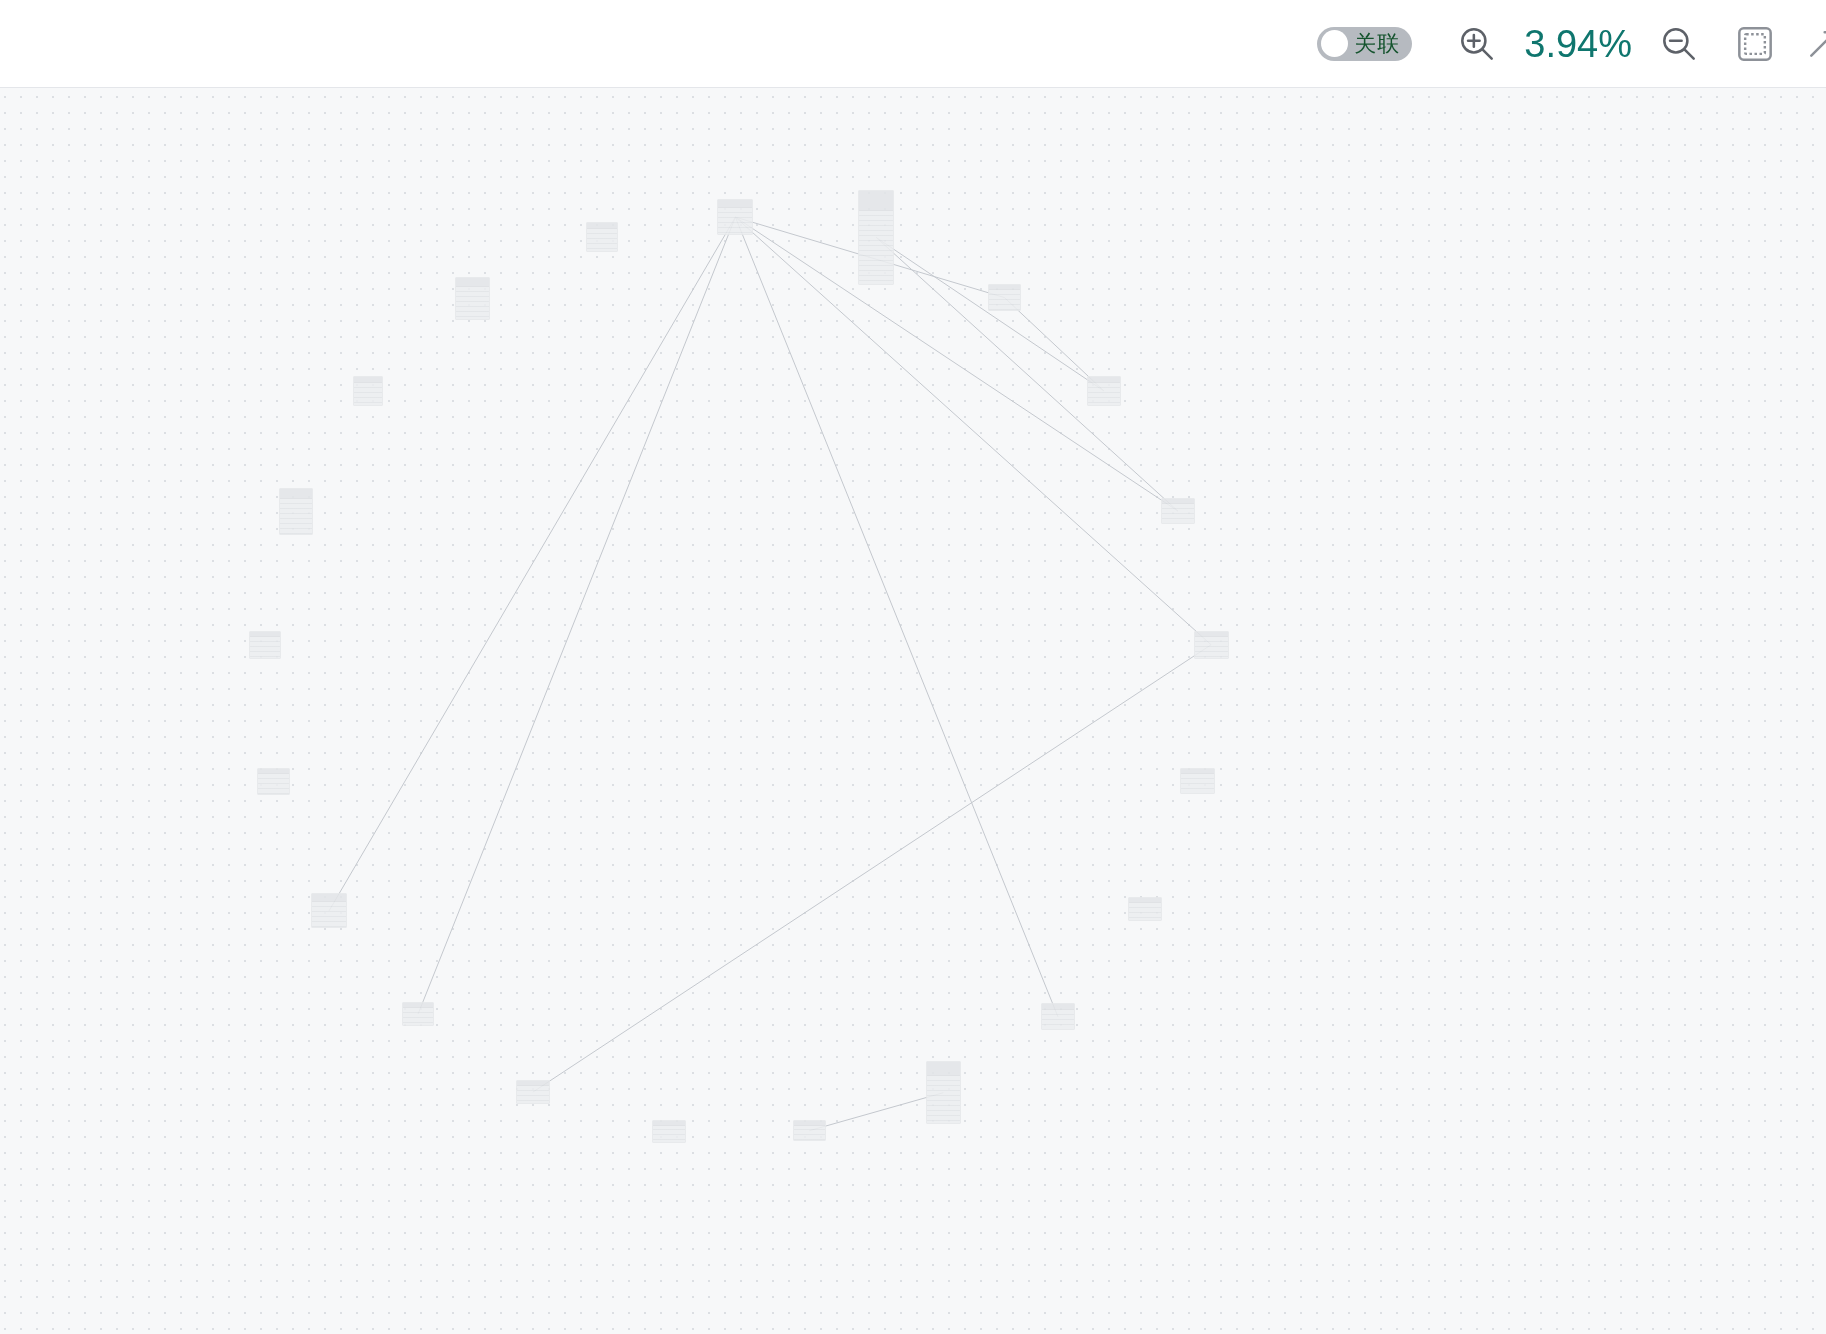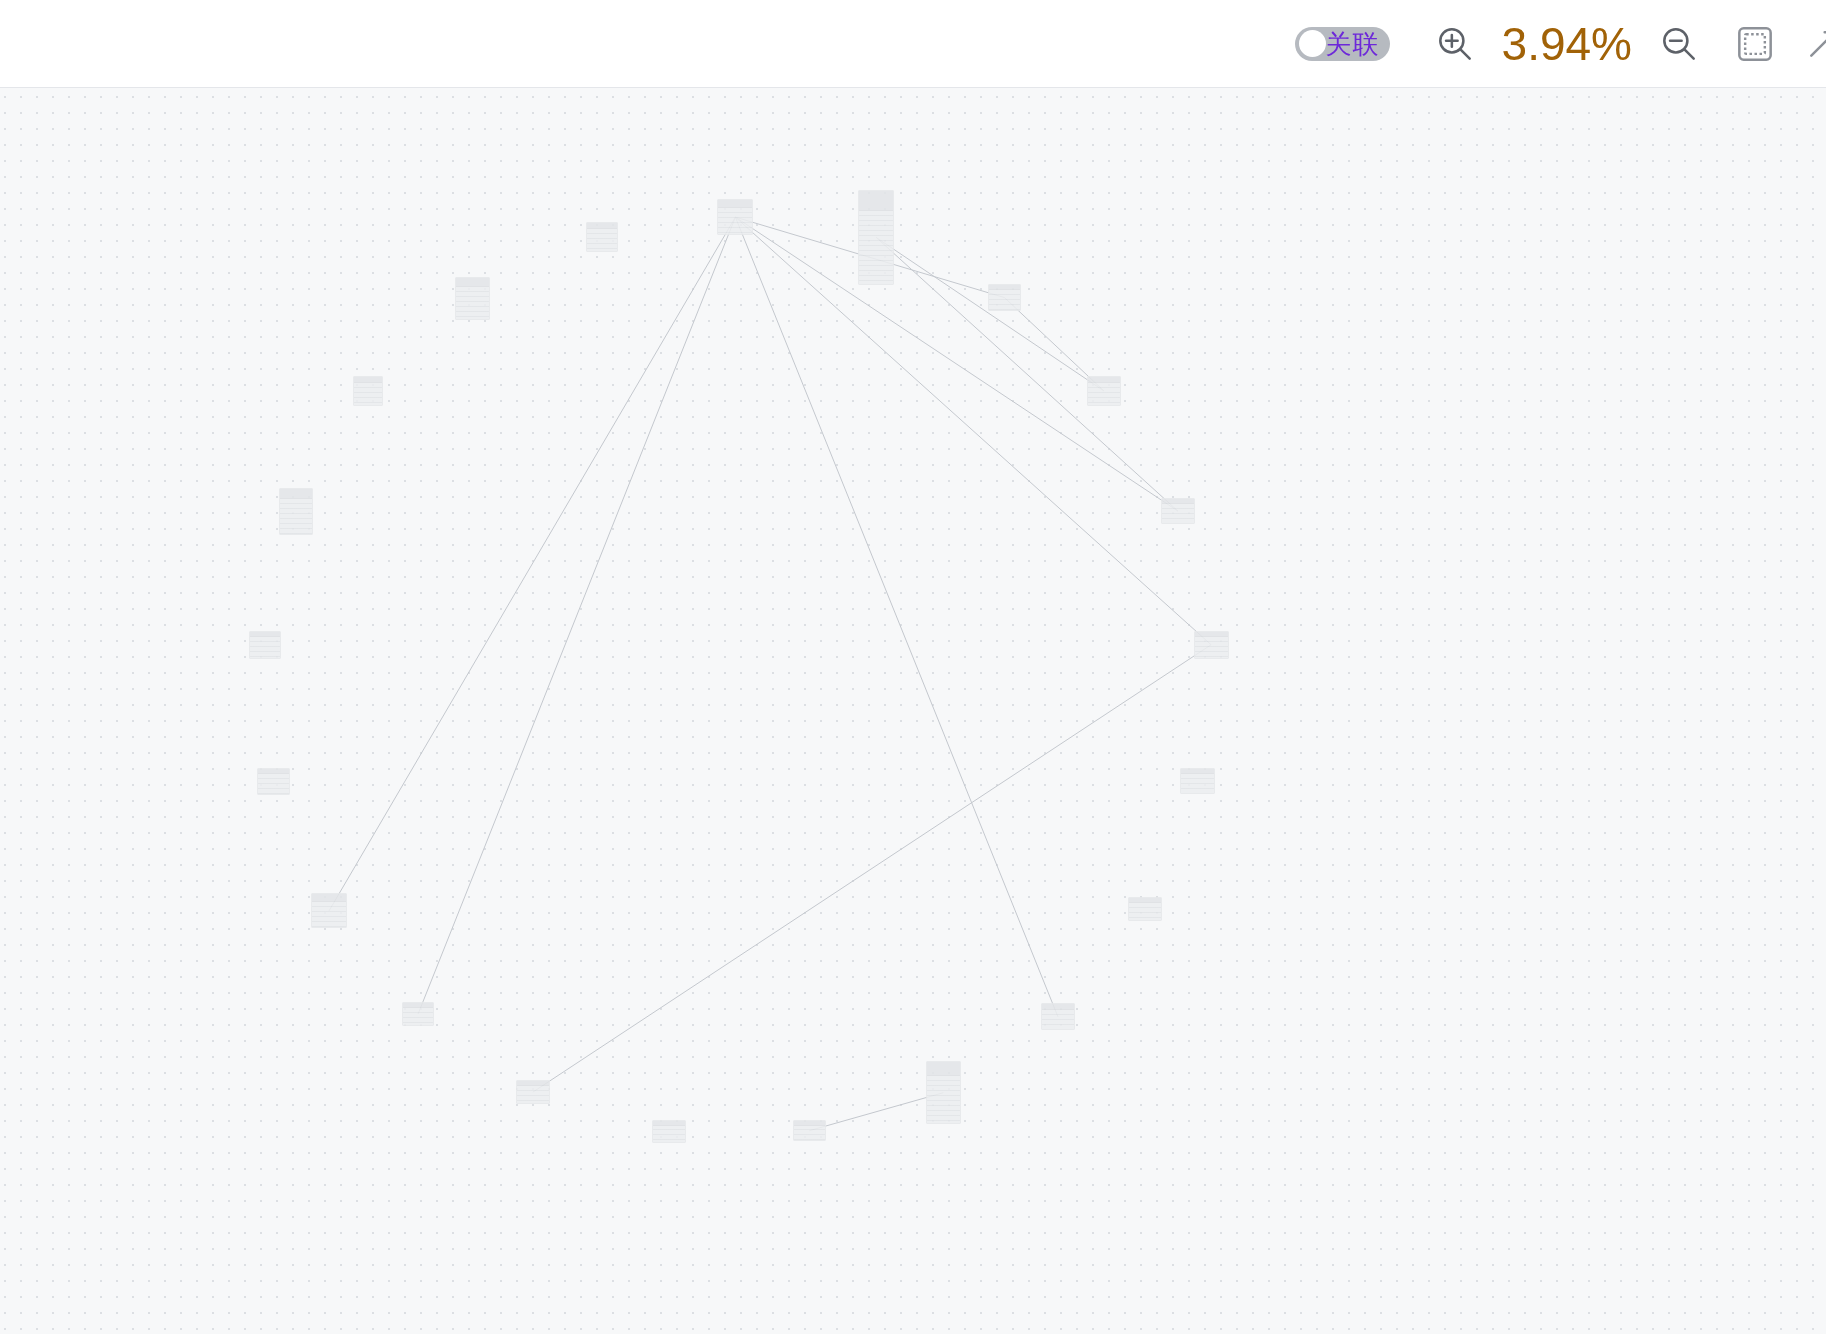--- a/index.html
+++ b/index.html
@@ -58,43 +58,43 @@
     user-select: none;
   }
   .assoc-knob {
     width: 27px;
     height: 27px;
     border-radius: 50%;
     background: #ffffff;
     flex: 0 0 auto;
   }
   .assoc-label {
-    color: #6d28d9;
-    font-size: 26px;
+    color: #14532d;
+    font-size: 22px;
     line-height: 1;
     letter-spacing: 1px;
-    margin-left: 0;
+    margin-left: 6px;
     white-space: nowrap;
     font-weight: 400;
   }
 
   .icon-btn {
     width: 50px;
     height: 50px;
     display: flex;
     align-items: center;
     justify-content: center;
     cursor: pointer;
     flex: 0 0 auto;
   }
   .icon-btn svg { display: block; }
 
   .zoom-value {
-    font-size: 46px;
-    color: #a16207;
+    font-size: 38px;
+    color: #0f766e;
     letter-spacing: 0px;
     margin: 0 22px;
     white-space: nowrap;
     font-weight: 400;
     line-height: 1;
   }
 
   .spacer-sm { width: 26px; }
 
   

